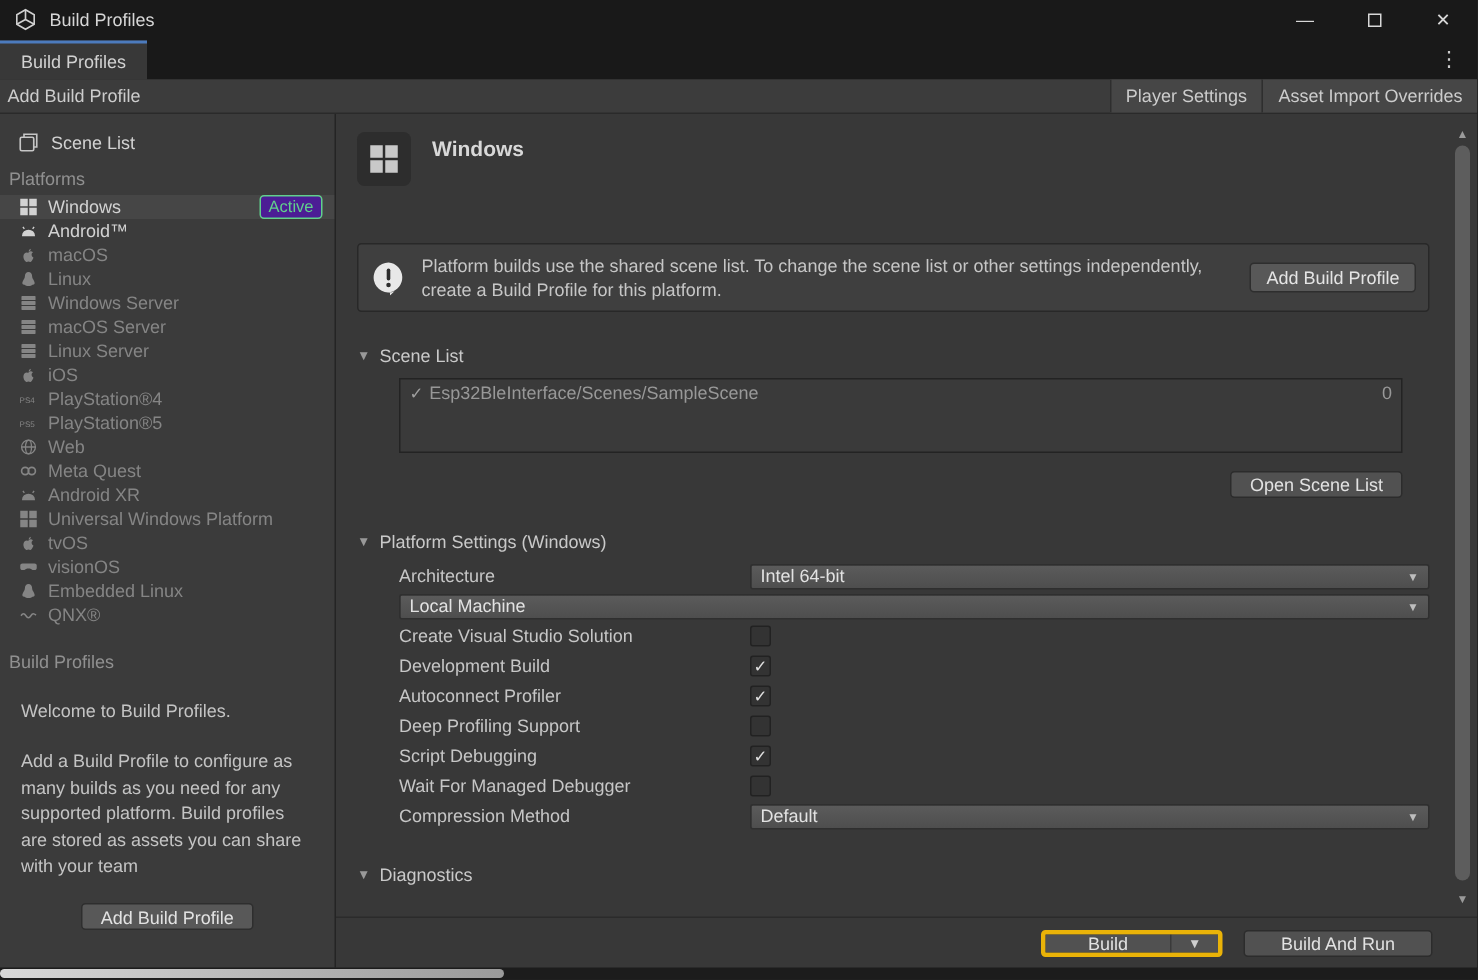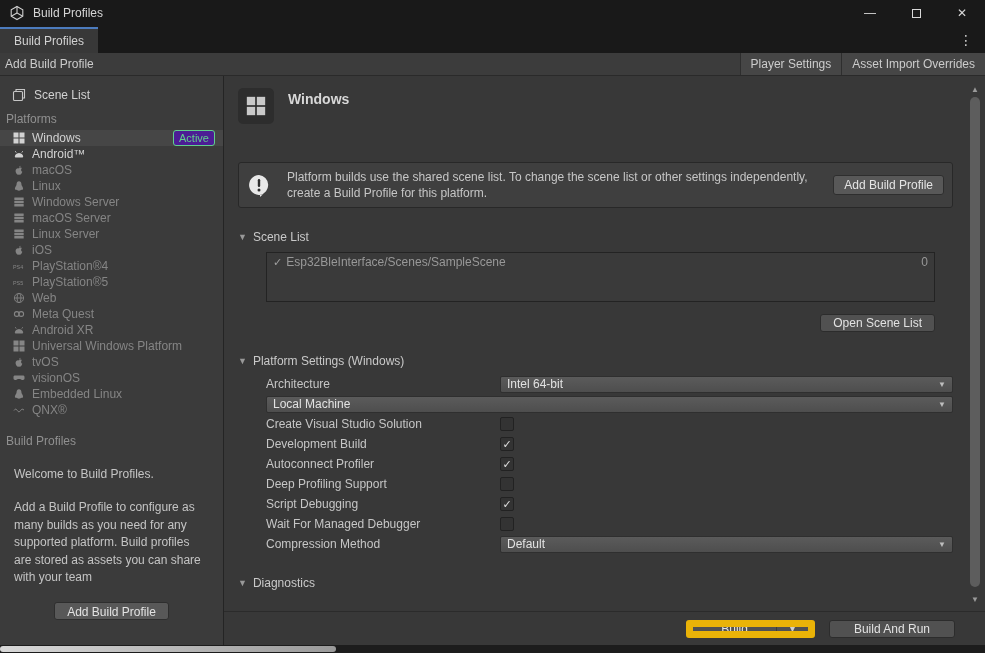--- a/index.html
+++ b/index.html
@@ -59,21 +59,21 @@
     font-family:inherit; }
   
   .main { flex:1; position:relative; background:#383838; display:flex; flex-direction:column; }
   .main-scroll { flex:1; position:relative; padding:12px 32px 0 14px; overflow:hidden; }
   .plat-header { display:flex; align-items:flex-start; gap:14px; }
   .plat-header .big-icon { width:36px; height:36px; background:#2d2d2d; border-radius:5px;
     display:flex; align-items:center; justify-content:center; }
   .plat-header .big-icon svg { width:20px; height:20px; color:#c9c9c9; }
   .plat-title { font-size:14px; font-weight:bold; color:#d8d8d8; padding-top:3px; }
   .info-box { margin-top:38px; background:#3f3f3f; border:1px solid #282828; border-radius:3px;
-    display:flex; align-items:center; padding:6px 8px; gap:16px; }
+    display:flex; align-items:center; padding:6px 8px; gap:10px; }
   .info-icon { flex:none; width:24px; height:24px; }
   .info-text { flex:1; color:#c6c6c6; line-height:1.35; }
   .info-btn { flex:none; background:#585858; color:#e4e4e4; border:1px solid #2e2e2e;
     border-radius:3px; height:20px; padding:0 10px; font-size:12px; font-family:inherit; }
   .foldout { display:flex; align-items:center; gap:6px; color:#c9c9c9; margin-top:22px; }
   .foldout .tri { color:#999; font-size:9px; }
   .scene-box { margin:8px 18px 0 28px; background:#3a3a3a; border:1px solid #232323; height:50px; }
   .scene-row { display:flex; align-items:center; height:18px; padding:0 6px; color:#989898; gap:4px; }
   .scene-row .chk { font-size:11px; color:#a0a0a0; }
   .scene-row .idx { margin-left:auto; }
@@ -95,21 +95,21 @@
   
   .vscroll { position:absolute; top:9px; right:3px; bottom:6px; width:14px; }
   .vs-arrow { position:absolute; left:0; width:14px; height:10px; color:#9a9a9a; font-size:8px;
     text-align:center; line-height:10px; }
   .vs-up { top:0; } .vs-down { bottom:0; }
   .vs-thumb { position:absolute; left:2px; top:12px; bottom:18px; width:10px;
     background:#5d5d5d; border-radius:5px; }
   
   .footer { flex:none; height:34px; border-top:1px solid #2b2b2b; display:flex;
     align-items:center; justify-content:flex-end; gap:14px; padding-right:30px; }
-  .split-btn { display:inline-flex; height:18px; border:7px solid #eab308; border-radius:3px;
+  .split-btn { display:inline-flex; height:18px; border:3px solid #eab308; border-radius:3px;
     overflow:hidden; }
   .split-main { background:#515151; color:#e2e2e2; display:flex; align-items:center;
     padding:0 28px; font-family:inherit; border:none; font-size:12px; }
   .split-arrow { background:#515151; color:#cfcfcf; width:32px; display:flex; align-items:center;
     justify-content:center; border:none; border-left:1px solid #3a3a3a; font-size:9px; }
   
   .bottom-strip { position:absolute; left:0; right:0; bottom:0; height:8px; background:#1c1c1c; }
   .h-thumb { position:absolute; left:0; top:1px; width:336px; height:6px;
     background:linear-gradient(90deg,#d8d8d8,#9a9a9a); border-radius:3px; }
 </style>

